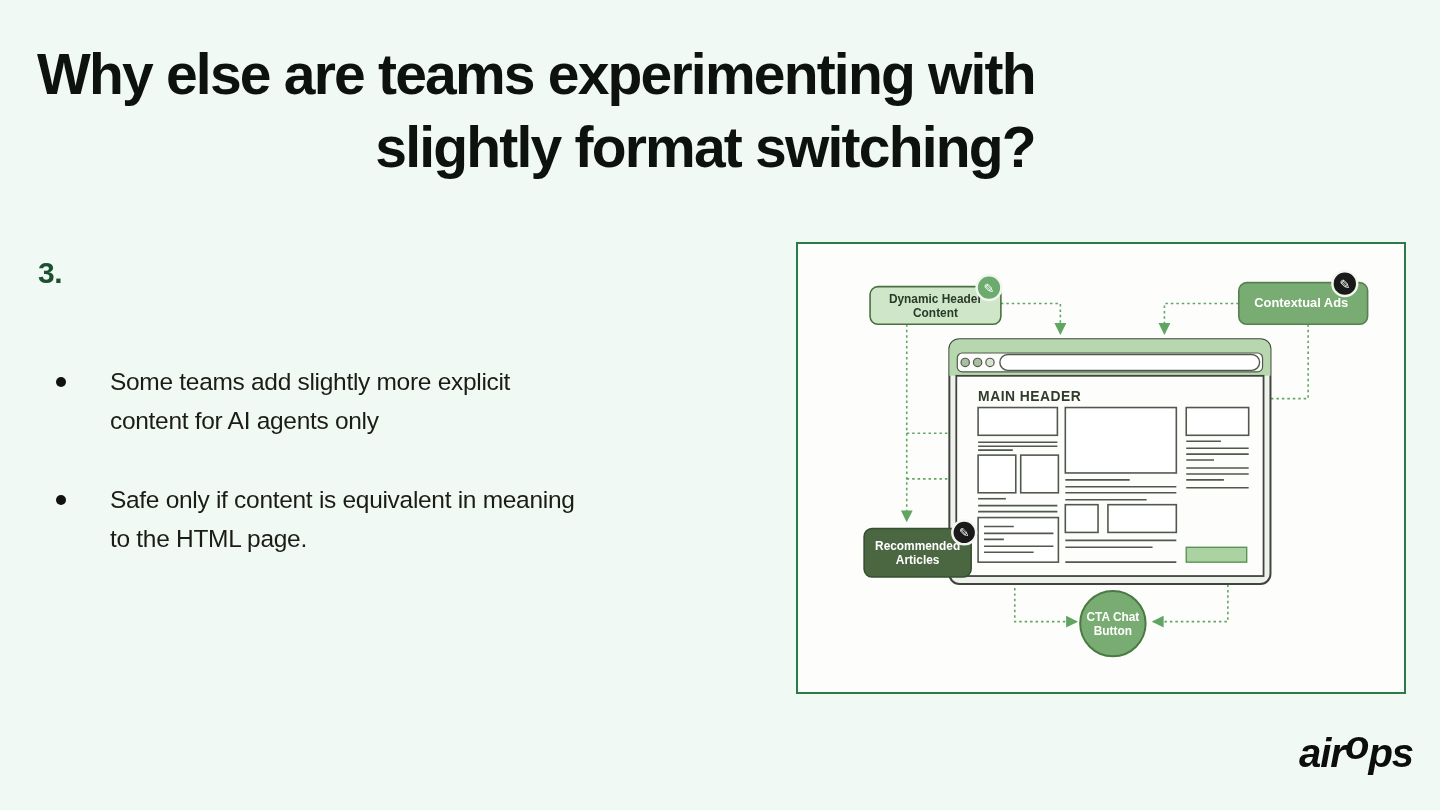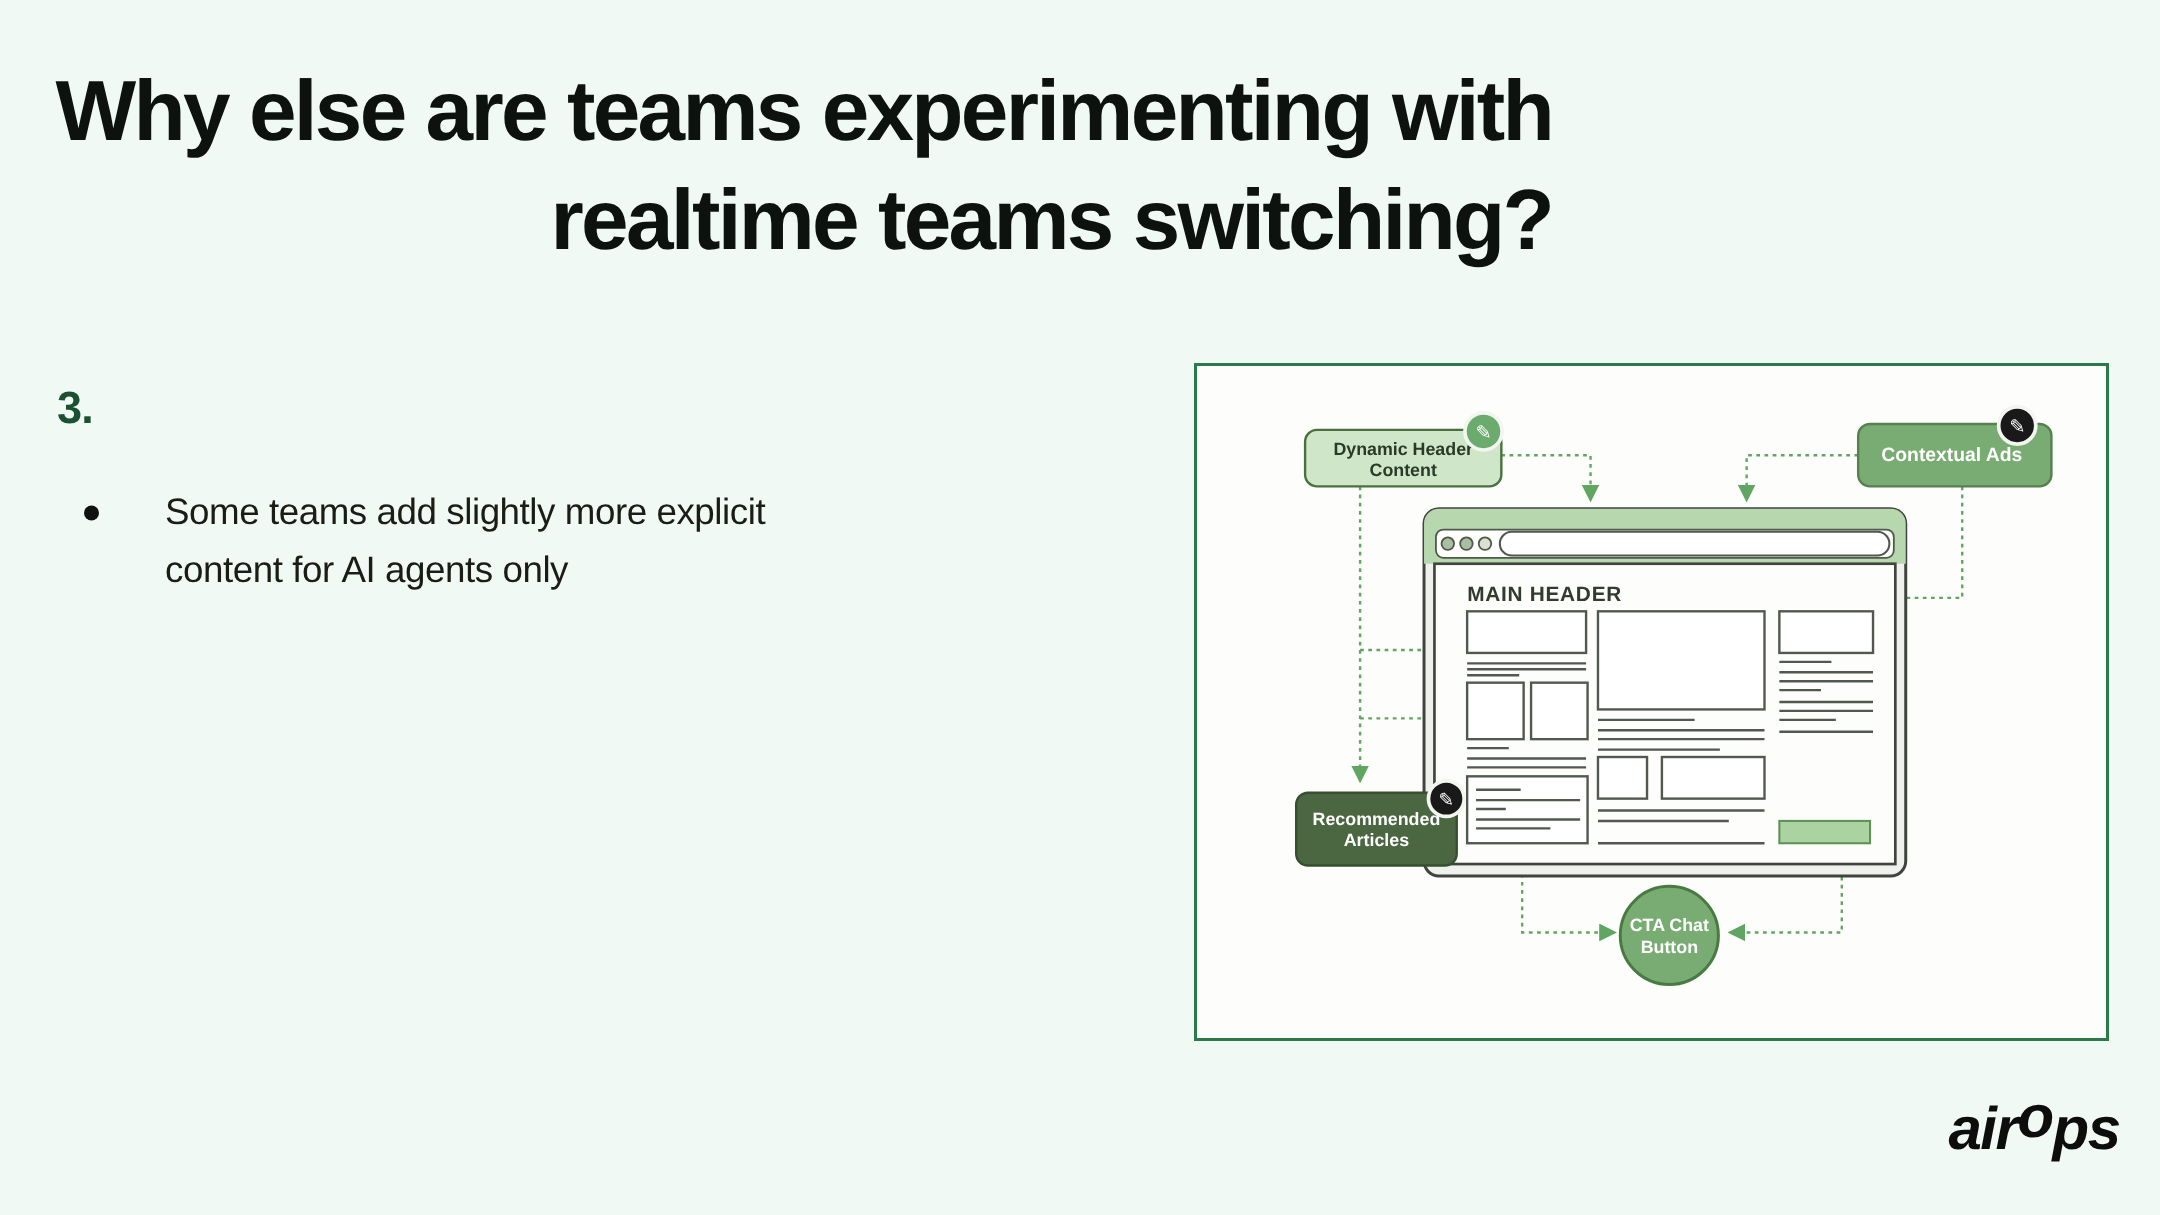--- a/index.html
+++ b/index.html
@@ -16,21 +16,21 @@
     font-size:57px; line-height:73px; font-weight:600;
     letter-spacing:-1.8px; color:#0d120e;text-align:right;
   }
   .section-row {
     position:absolute; left:38px; top:256px;
     display:flex; align-items:baseline;
     color:#1b5130; font-weight:700; font-size:30px; letter-spacing:-0.5px;
   }
   .section-number { width:72px; }
   .bullets { position:absolute; left:56px; top:322px; width:530px; }
-  .bullet-row { display:flex; margin-bottom:40px; }
+  .bullet-row { display:flex; margin-bottom:40px;margin-top:40px; }
   .bullet-dot {
     width:10px; height:10px; border-radius:50%;
     background:#111; margin-top:15px; flex:0 0 10px;
   }
   .bullet-text {
     margin-left:44px; font-size:24.5px; line-height:39px;
     letter-spacing:-0.3px; color:#1b1d15; max-width:470px;
   }
   .figure {
     position:absolute; left:796px; top:242px; width:610px; height:452px;
@@ -42,31 +42,35 @@
     font-size:40px; font-weight:600; letter-spacing:-1px; color:#0d0d0d;font-style:italic;
   }
   .logo .raised { position:relative; top:-8px; }
   svg text { font-family:"Liberation Sans", sans-serif; }
 </style>
 </head>
 <body>
 
 <div class="title">
   <span>Why else are teams experimenting with</span><br>
-  <span>realtime teams switching?</span>
+  <span>slightly format switching?</span>
 </div>
 
 <div class="section-row">
   <span class="section-number">3.</span>
 </div>
 
 <div class="bullets">
   <div class="bullet-row">
     <span class="bullet-dot"></span>
     <span class="bullet-text">Some teams add slightly more explicit content for AI agents only</span>
+  </div>
+  <div class="bullet-row">
+    <span class="bullet-dot"></span>
+    <span class="bullet-text">Safe only if content is equivalent in meaning to the HTML page.</span>
   </div>
 </div>
 
 <div class="figure">
 <svg viewBox="0 0 610 452">
   <defs>
     <marker id="ah" viewBox="0 0 10 10" refX="8.5" refY="5" markerWidth="7.5" markerHeight="7.5" orient="auto-start-reverse">
       <path d="M0,0 L10,5 L0,10 z" fill="#61a563"></path>
     </marker>
   </defs>

